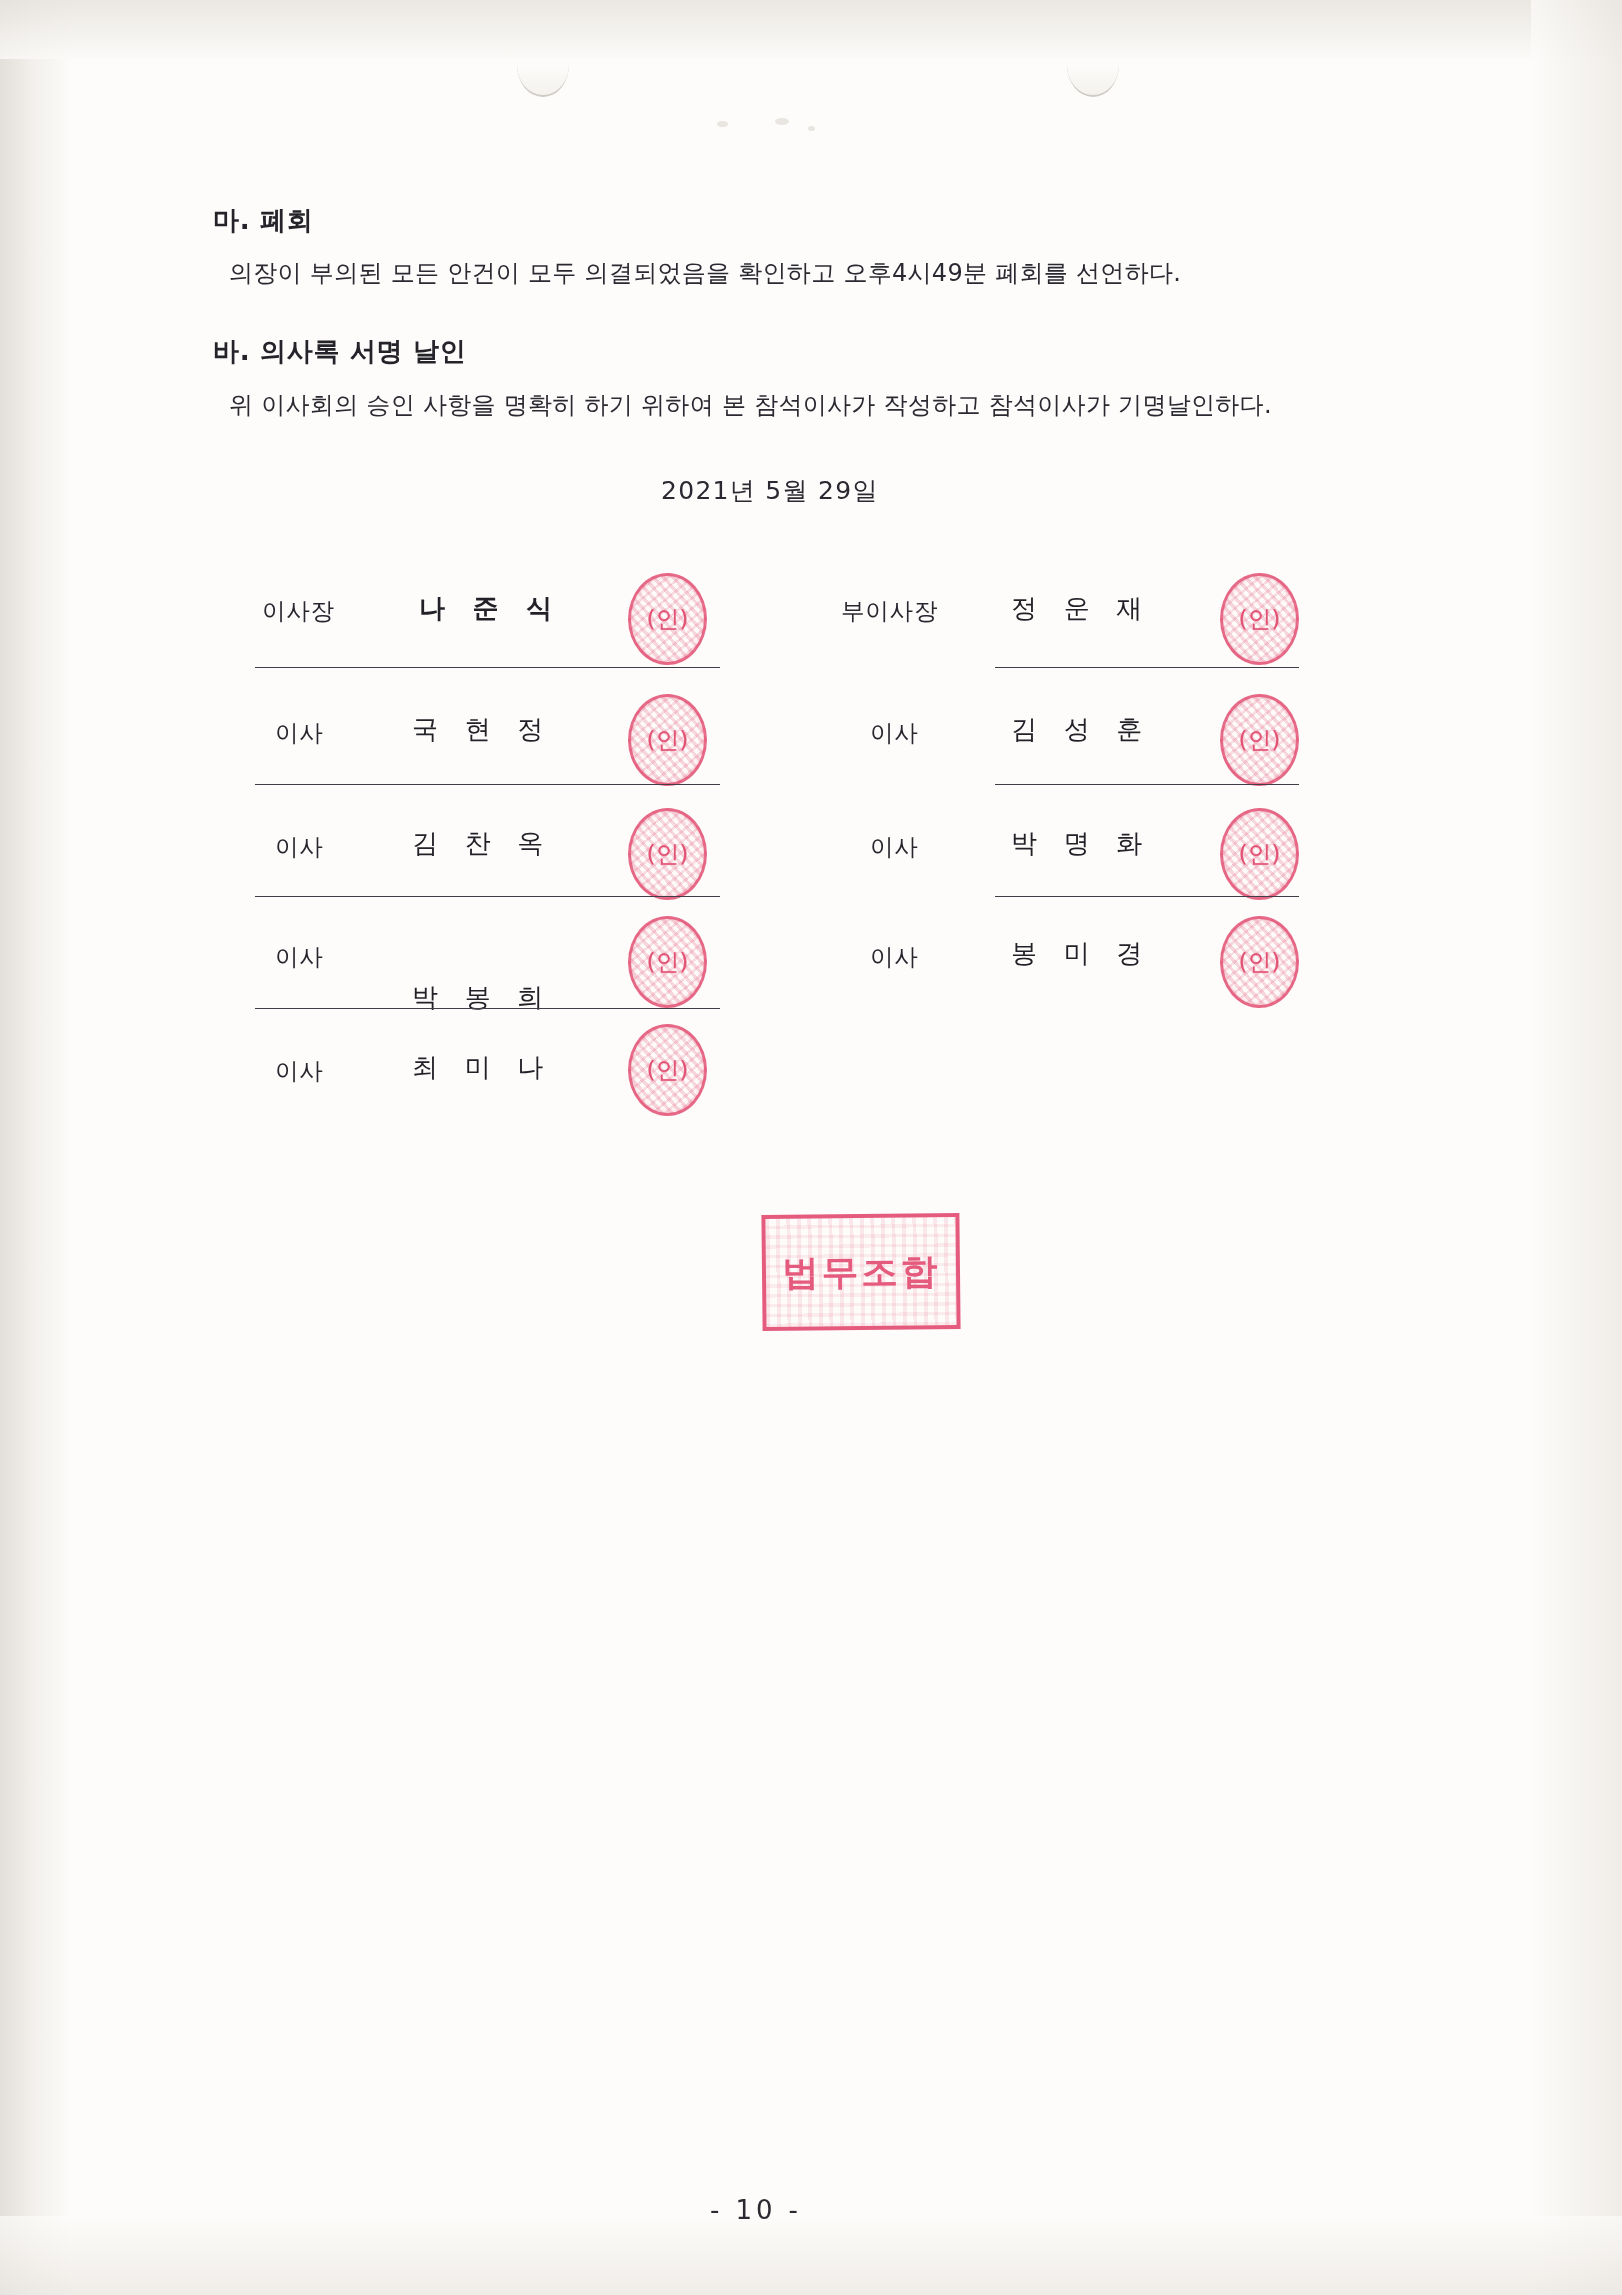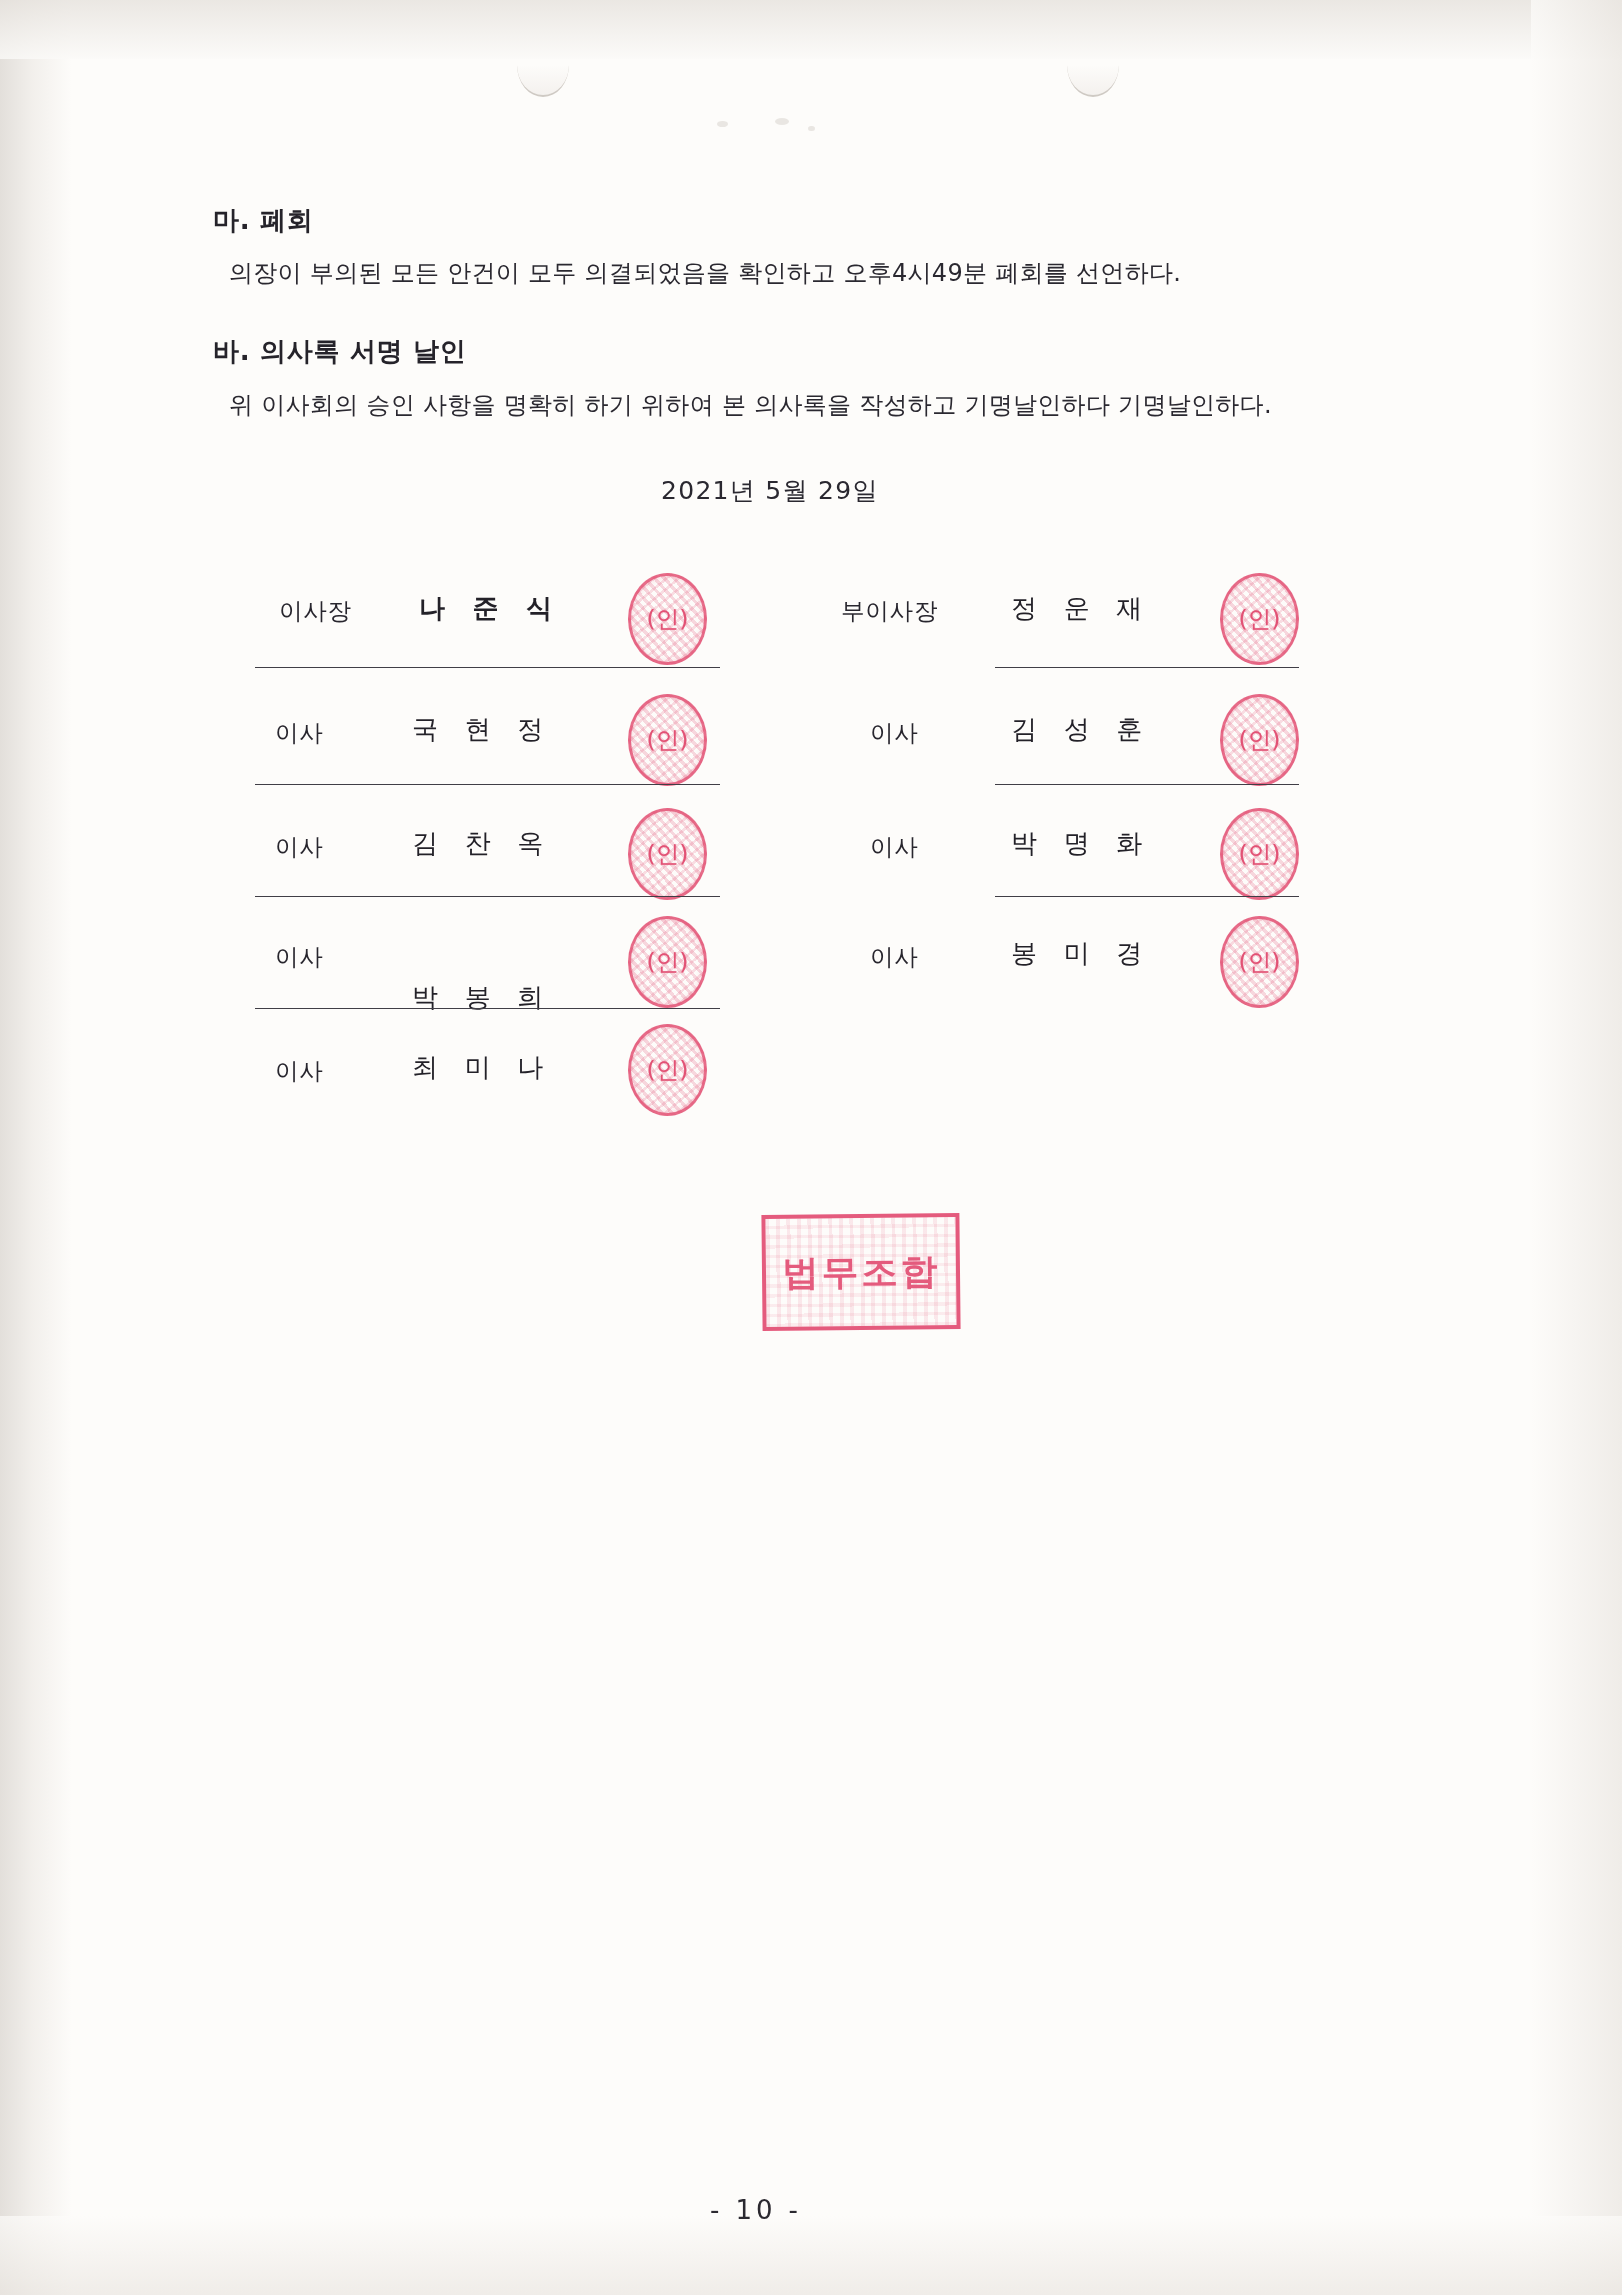--- a/index.html
+++ b/index.html
@@ -183,27 +183,27 @@
   <div class="smudge" style="left:717px; top:121px; width:10.5px; height:5.9px;"></div>
   <div class="smudge" style="left:775px; top:118px; width:14.4px; height:7.2px;"></div>
   <div class="smudge" style="left:808px; top:126px; width:6.5px; height:5.2px;"></div>
 
   <div class="content">
 
     <div class="heading" style="left:213px; top:203px;">마. 폐회</div>
     <div class="body-line" style="left:229px; top:257px;">의장이 부의된 모든 안건이 모두 의결되었음을 확인하고 오후4시49분 폐회를 선언하다.</div>
 
     <div class="heading" style="left:213px; top:334px;">바. 의사록 서명 날인</div>
-    <div class="body-line" style="left:229px; top:389px;">위 이사회의 승인 사항을 명확히 하기 위하여 본 의사록을 작성하고 기명날인하다 기명날인하다.</div>
+    <div class="body-line" style="left:229px; top:389px;">위 이사회의 승인 사항을 명확히 하기 위하여 본 참석이사가 작성하고 참석이사가 기명날인하다.</div>
 
     <div class="date-line" style="left:661px; top:474px;">2021년 5월 29일</div>
 
     <div class="sig-table">
 
-      <div class="sig-title" style="left:262px; top:595px;margin-left:17px;">이사장</div>
+      <div class="sig-title" style="left:262px; top:595px;">이사장</div>
       <div class="sig-name" style="left:419px; top:591px;font-weight:bold;">나 준 식</div>
       <div class="seal soft" style="left:628px; top:573px;">
         <span class="seal-text">(인)</span>
       </div>
       <div class="sig-rule" style="left:255px; top:667px; width:465px;"></div>
 
       <div class="sig-title" style="left:275px; top:717px;">이사</div>
       <div class="sig-name" style="left:412px; top:712px;">국 현 정</div>
       <div class="seal soft" style="left:628px; top:694px;">
         <span class="seal-text">(인)</span>

